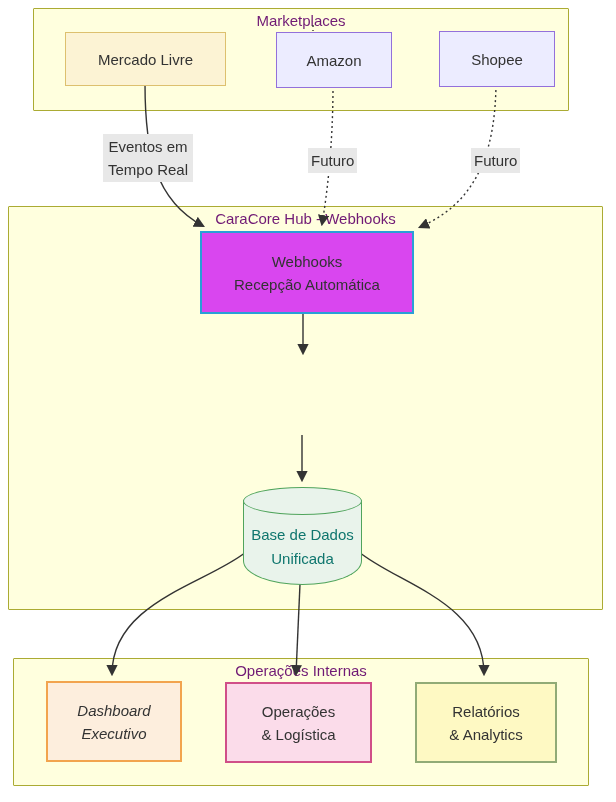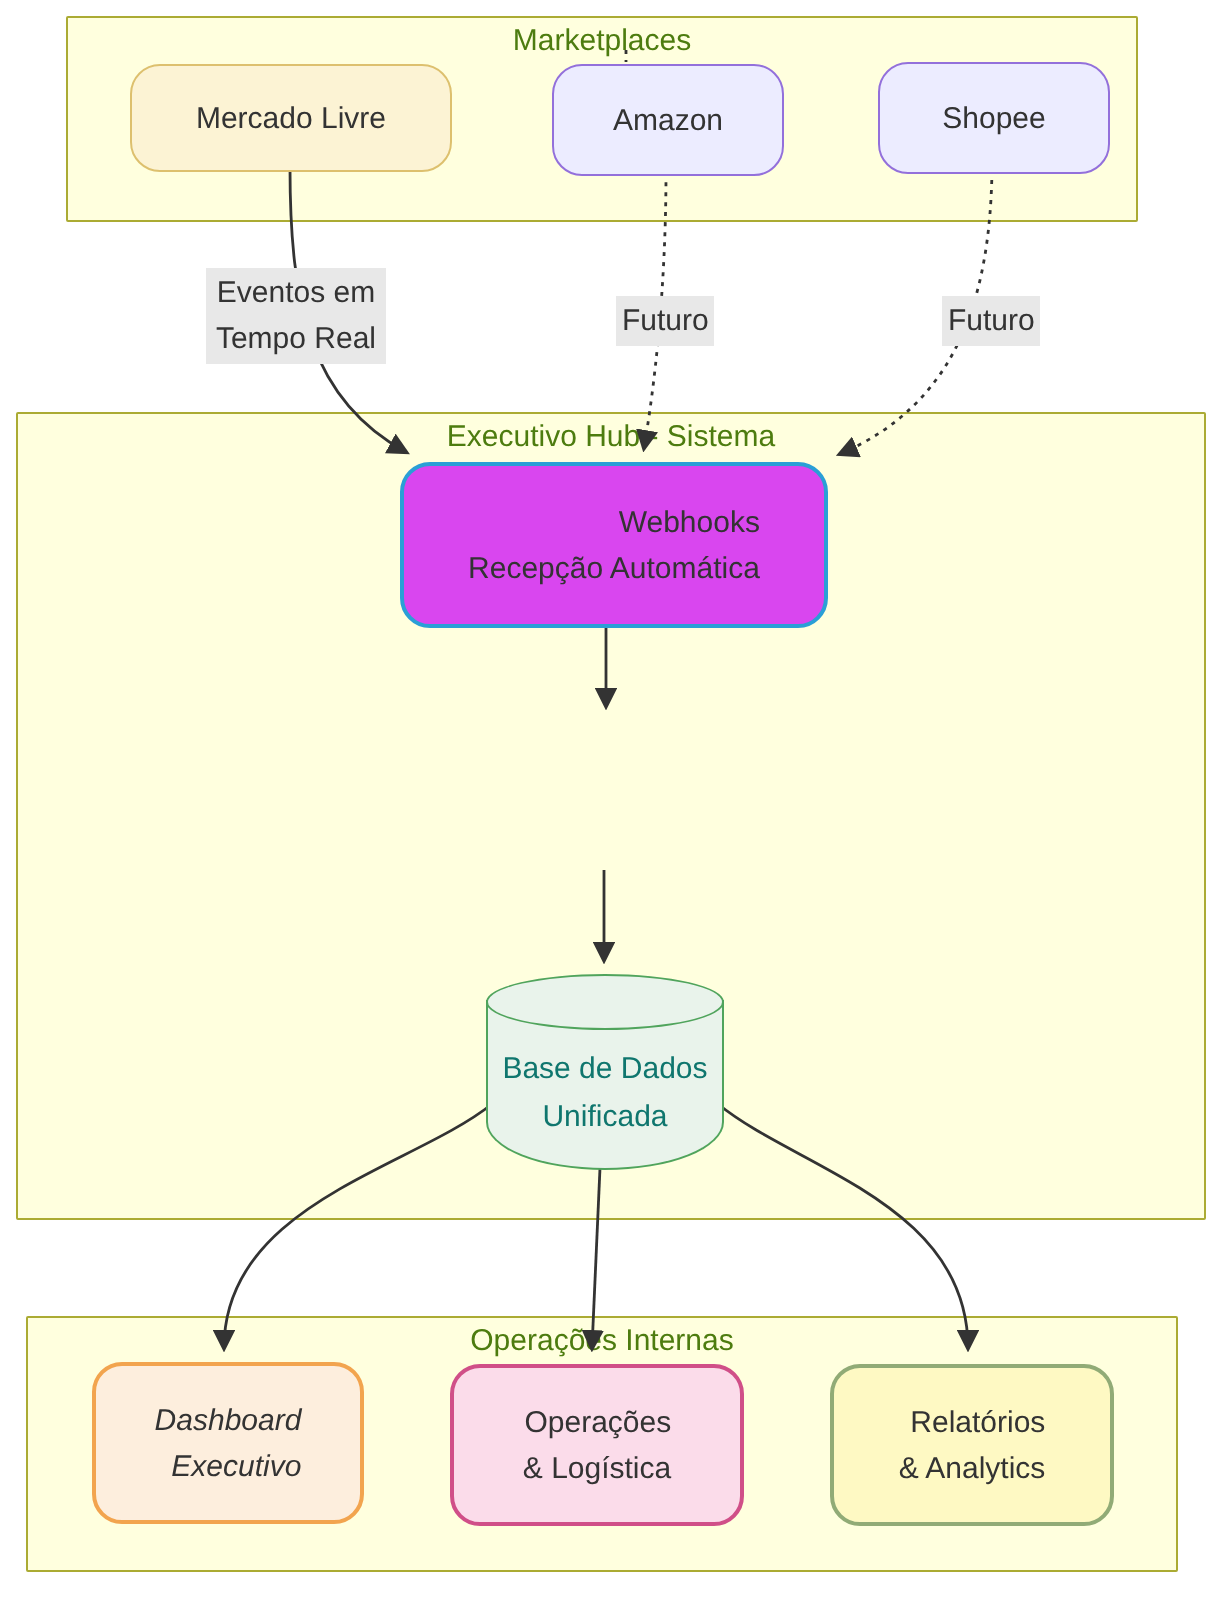--- a/index.html
+++ b/index.html
@@ -7,27 +7,27 @@
     position:relative; width:616px; height:802px;
     font-family:"Liberation Sans", sans-serif;
     color:#333333; overflow:hidden;
   }
   .cluster {
     position:absolute; background:#ffffde; border:1px solid #abab33;
     border-radius:1px; z-index:1;
   }
   .cluster-title {
     position:absolute; top:3px; left:0; right:0; text-align:center;
-    font-size:15px; color:#4d7c0f;
+    font-size:15px; color:#701a75;
   }
   .edges { position:absolute; left:0; top:0; z-index:5; }
   .node {
     position:absolute; z-index:10; display:flex; align-items:center;
-    justify-content:center; text-align:right; font-size:15px;
-    line-height:23px; white-space:pre-line; color:#333333;border-radius:15px;
+    justify-content:center; text-align:center; font-size:15px;
+    line-height:23px; white-space:pre-line; color:#333333;
   }
   .node-mercado   { background:#fcf3d4; border:1px solid #ddc06e; }
   .node-lavender  { background:#ececff; border:1px solid #9370db; }
   .node-webhooks  { background:#d946ef; border:2px solid #2a9fd6; }
   .node-proc      { background:#f4e6f9; border:2px solid #ac52c5; }
   .node-dash      { background:#fdeedd; border:2px solid #f2a44e; }
   .node-oper      { background:#fbdcea; border:2px solid #d04f88; }
   .node-rel       { background:#fef9c3; border:2px solid #91ab76; }
   
   .db { position:absolute; z-index:10; }
@@ -54,21 +54,21 @@
 </head>
 <body>
 
 <div class="canvas">
 
   <div class="cluster" style="left:33px; top:8px; width:534px; height:101px;">
     <div class="cluster-title">Marketplaces</div>
   </div>
 
   <div class="cluster" style="left:8px; top:206px; width:593px; height:402px;">
-    <div class="cluster-title">Executivo Hub - Sistema</div>
+    <div class="cluster-title">CaraCore Hub - Webhooks</div>
   </div>
 
   <div class="cluster" style="left:13px; top:658px; width:574px; height:126px;">
     <div class="cluster-title">Operações Internas</div>
   </div>
 
   <svg class="edges" width="616" height="802">
     <defs>
       <marker id="arrow" viewBox="0 0 10 10" refX="8" refY="5" markerWidth="8" markerHeight="8" orient="auto-start-reverse">
         <path d="M0,0 L10,5 L0,10 z" fill="#333333"></path>

